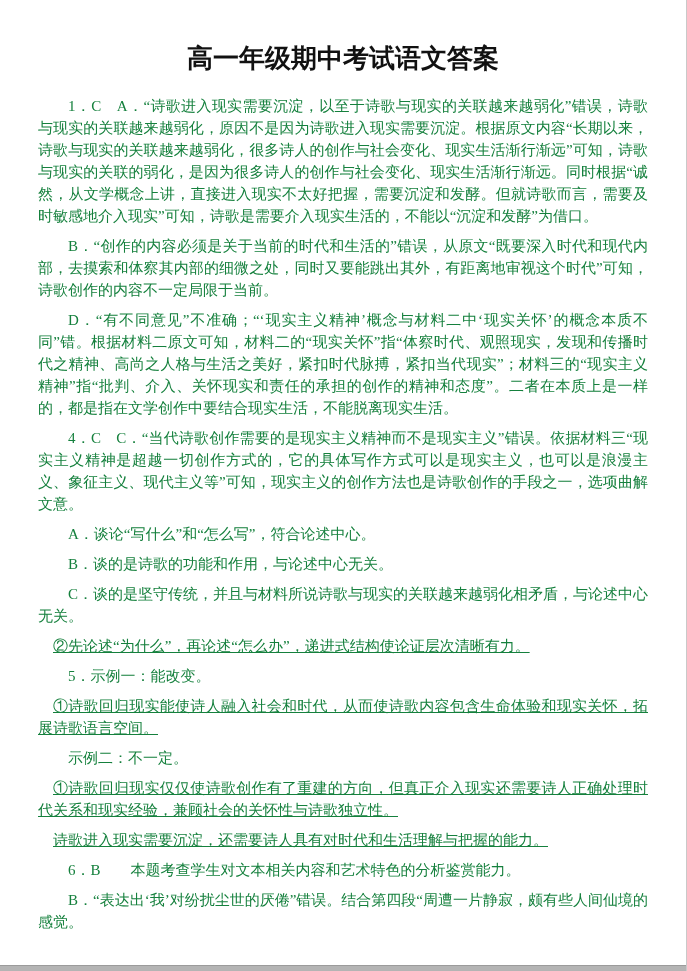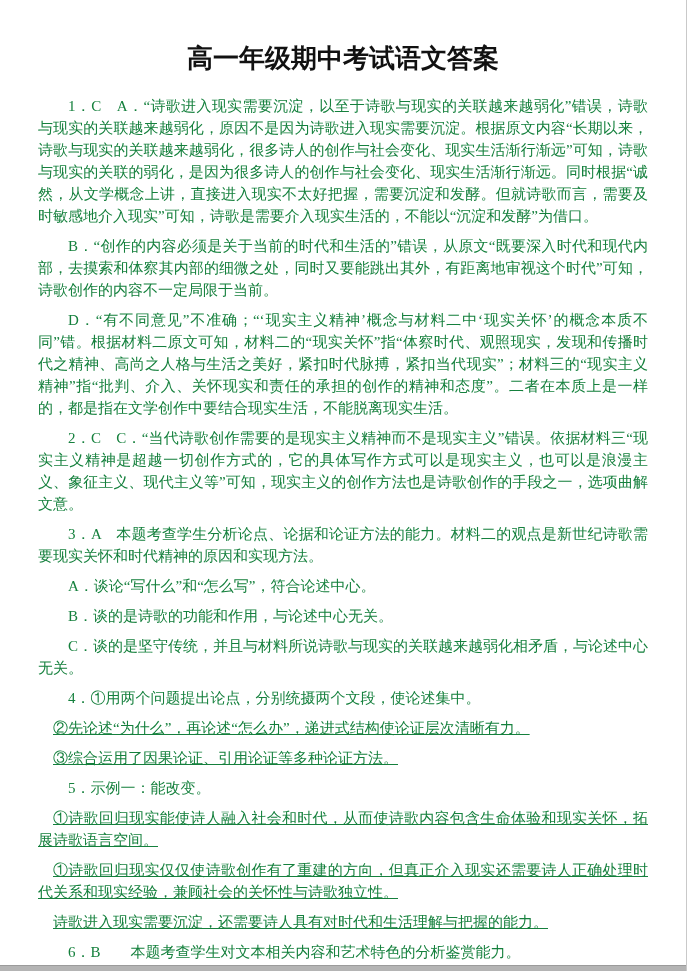--- a/index.html
+++ b/index.html
@@ -54,29 +54,27 @@
 </head>
 <body>
 
 <div class="page">
 
   <h1 class="doc-title">高一年级期中考试语文答案</h1>
 
   <p class="para">1．C　A．“诗歌进入现实需要沉淀，以至于诗歌与现实的关联越来越弱化”错误，诗歌与现实的关联越来越弱化，原因不是因为诗歌进入现实需要沉淀。根据原文内容“长期以来，诗歌与现实的关联越来越弱化，很多诗人的创作与社会变化、现实生活渐行渐远”可知，诗歌与现实的关联的弱化，是因为很多诗人的创作与社会变化、现实生活渐行渐远。同时根据“诚然，从文学概念上讲，直接进入现实不太好把握，需要沉淀和发酵。但就诗歌而言，需要及时敏感地介入现实”可知，诗歌是需要介入现实生活的，不能以“沉淀和发酵”为借口。</p>
   <p class="para">B．“创作的内容必须是关于当前的时代和生活的”错误，从原文“既要深入时代和现代内部，去摸索和体察其内部的细微之处，同时又要能跳出其外，有距离地审视这个时代”可知，诗歌创作的内容不一定局限于当前。</p>
   <p class="para">D．“有不同意见”不准确；“‘现实主义精神’概念与材料二中‘现实关怀’的概念本质不同”错。根据材料二原文可知，材料二的“现实关怀”指“体察时代、观照现实，发现和传播时代之精神、高尚之人格与生活之美好，紧扣时代脉搏，紧扣当代现实”；材料三的“现实主义精神”指“批判、介入、关怀现实和责任的承担的创作的精神和态度”。二者在本质上是一样的，都是指在文学创作中要结合现实生活，不能脱离现实生活。</p>
-  <p class="para">2．C　C．“当代诗歌创作需要的是现实主义精神而不是现实主义”错误。依据材料三“现实主义精神是超越一切创作方式的，它的具体写作方式可以是现实主义，也可以是浪漫主义、象征主义、现代主义等”可知，现实主义的创作方法也是诗歌创作的手段之一，选项曲解文意。</p>
-  <p class="para">3．A　本题考查学生分析论点、论据和论证方法的能力。材料二的观点是新世纪诗歌需要现实关怀和时代精神的原因和实现方法。</p>
+  <p class="para">4．C　C．“当代诗歌创作需要的是现实主义精神而不是现实主义”错误。依据材料三“现实主义精神是超越一切创作方式的，它的具体写作方式可以是现实主义，也可以是浪漫主义、象征主义、现代主义等”可知，现实主义的创作方法也是诗歌创作的手段之一，选项曲解文意。</p>
   <p class="para">A．谈论“写什么”和“怎么写”，符合论述中心。</p>
   <p class="para">B．谈的是诗歌的功能和作用，与论述中心无关。</p>
   <p class="para">C．谈的是坚守传统，并且与材料所说诗歌与现实的关联越来越弱化相矛盾，与论述中心无关。</p>
-  <p class="para">4．①用两个问题提出论点，分别统摄两个文段，使论述集中。</p>
   <p class="para ind1">②先论述“为什么”，再论述“怎么办”，递进式结构使论证层次清晰有力。</p>
-  <p class="para ind1">③综合运用了因果论证、引用论证等多种论证方法。</p>
   <p class="para">5．示例一：能改变。</p>
   <p class="para ind1">①诗歌回归现实能使诗人融入社会和时代，从而使诗歌内容包含生命体验和现实关怀，拓展诗歌语言空间。</p>
+  <p class="para">示例二：不一定。</p>
   <p class="para ind1">①诗歌回归现实仅仅使诗歌创作有了重建的方向，但真正介入现实还需要诗人正确处理时代关系和现实经验，兼顾社会的关怀性与诗歌独立性。</p>
   <p class="para ind1">诗歌进入现实需要沉淀，还需要诗人具有对时代和生活理解与把握的能力。</p>
   <p class="para">6．B　　本题考查学生对文本相关内容和艺术特色的分析鉴赏能力。</p>
   <p class="para">B．“表达出‘我’对纷扰尘世的厌倦”错误。结合第四段“周遭一片静寂，颇有些人间仙境的感觉。</p>
 
   <div class="page-bottom-edge"></div>
 </div>
 
 </body></html>

